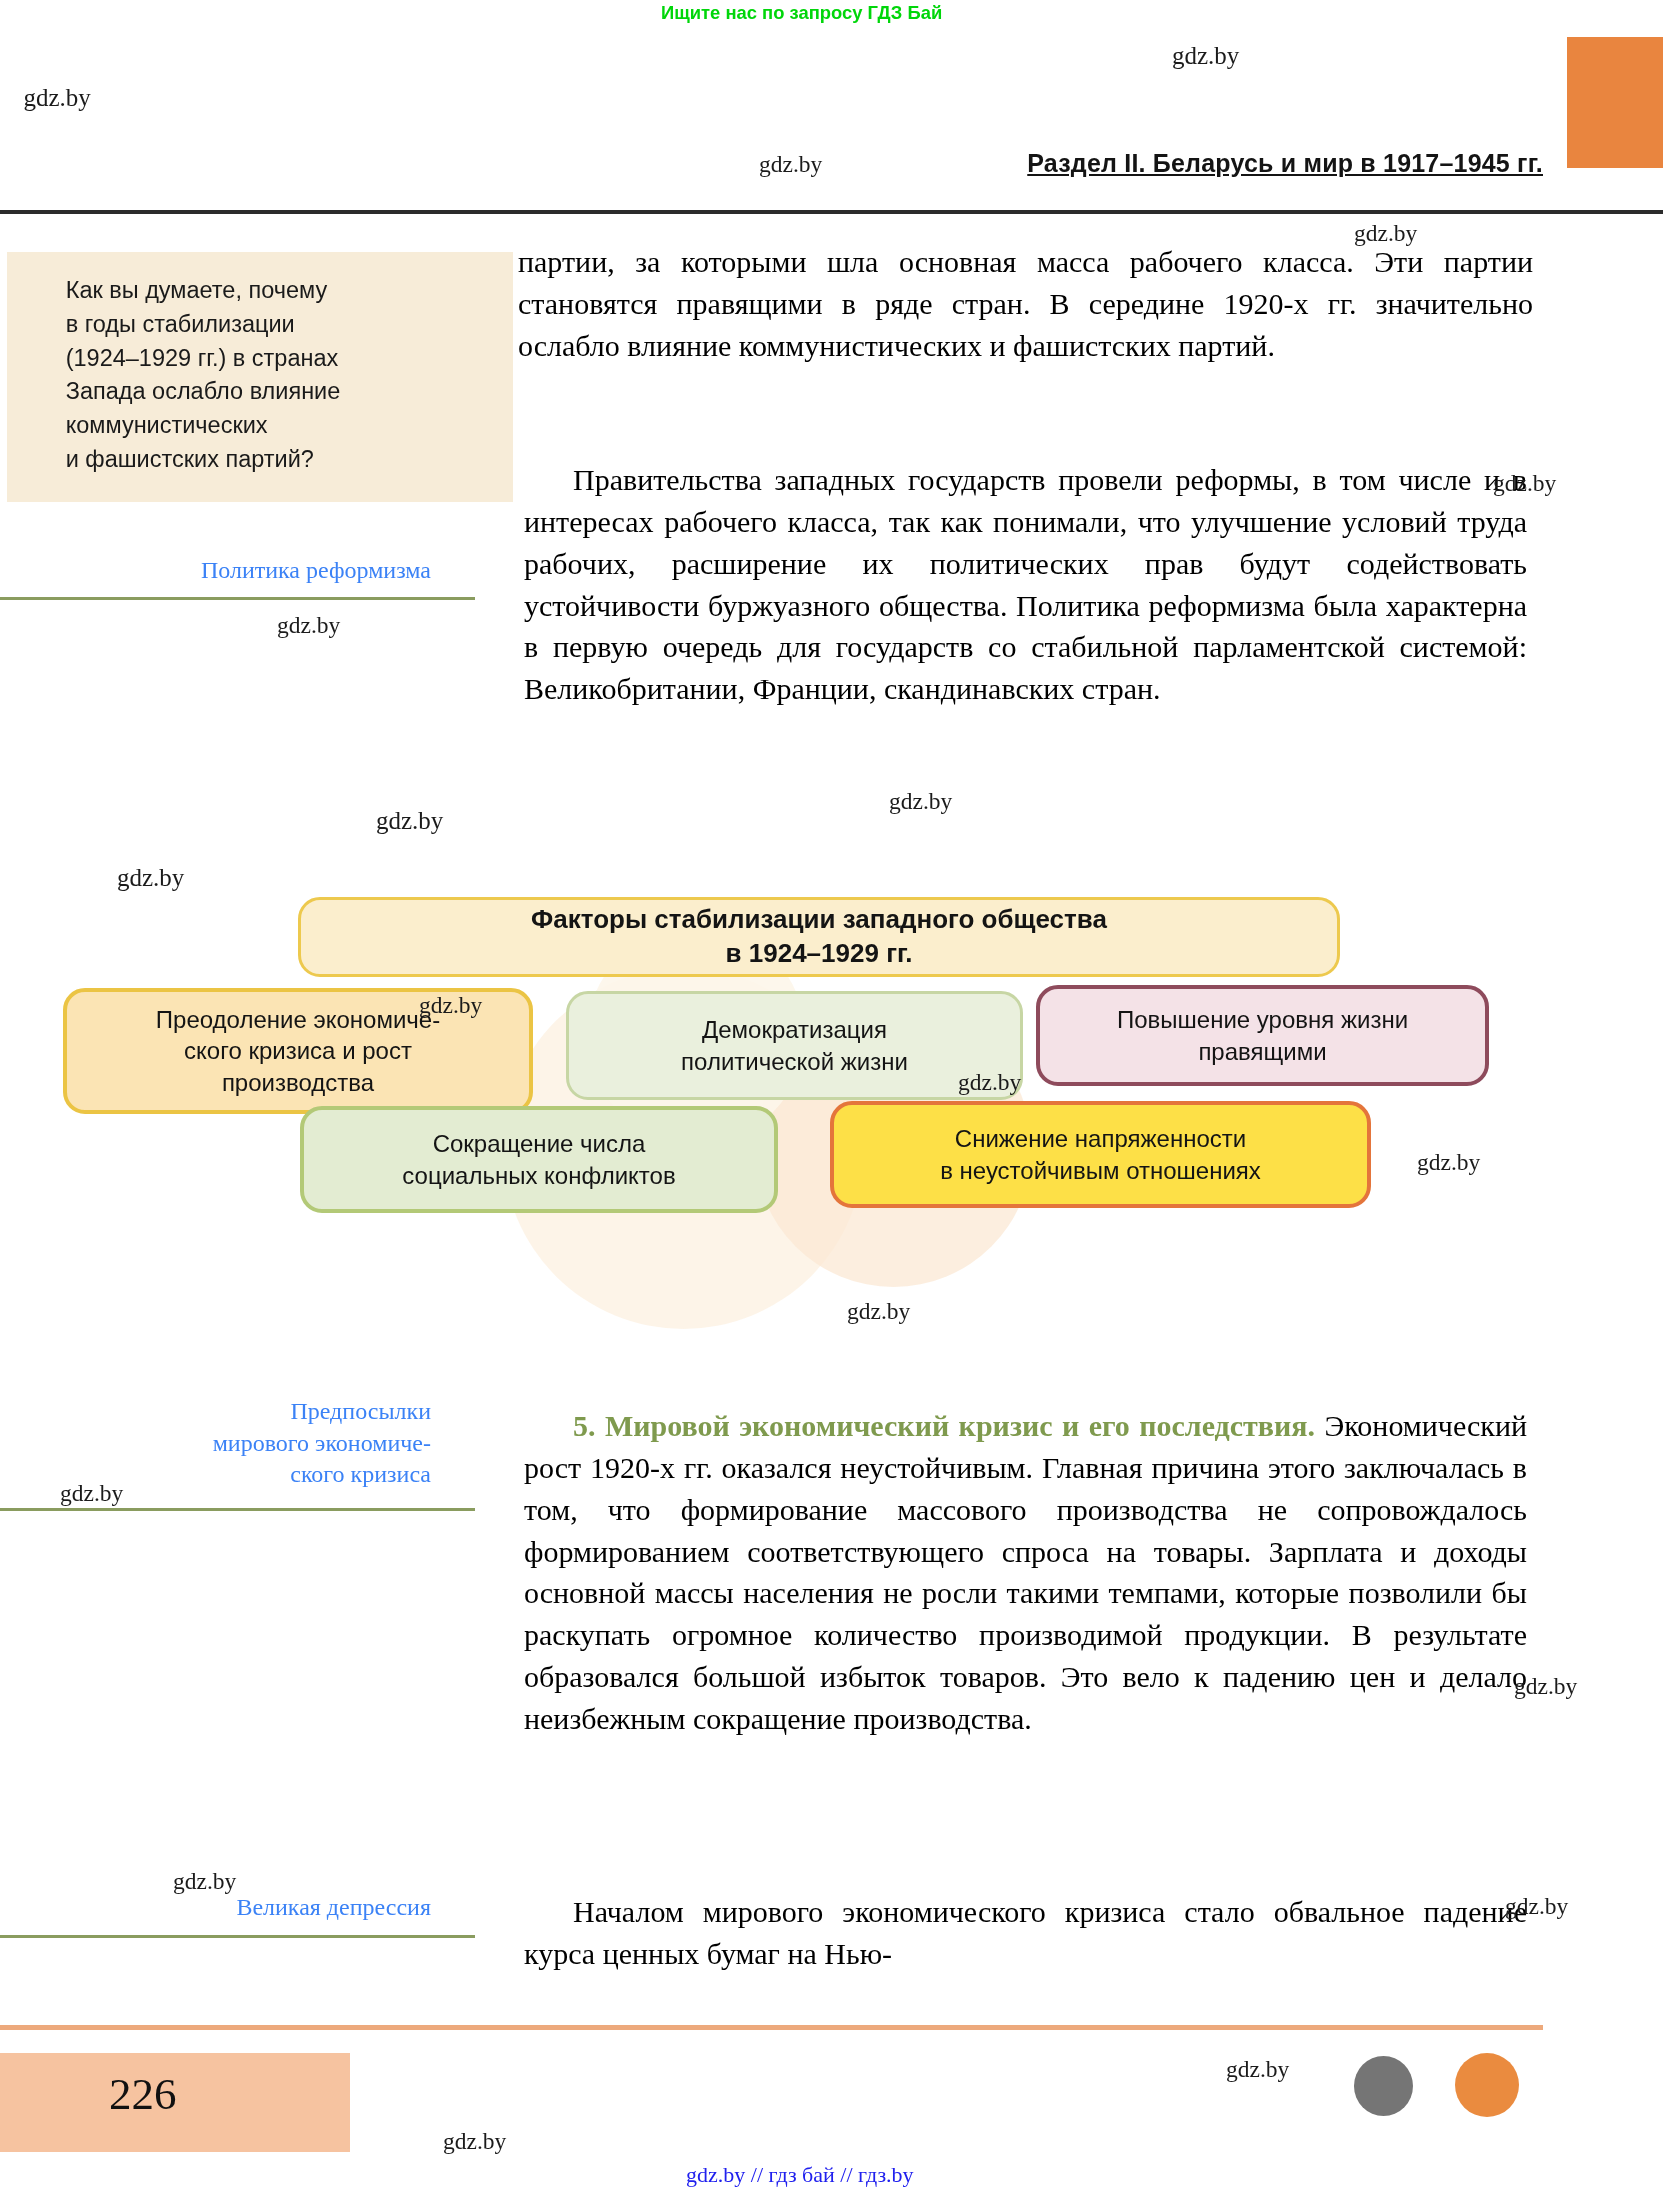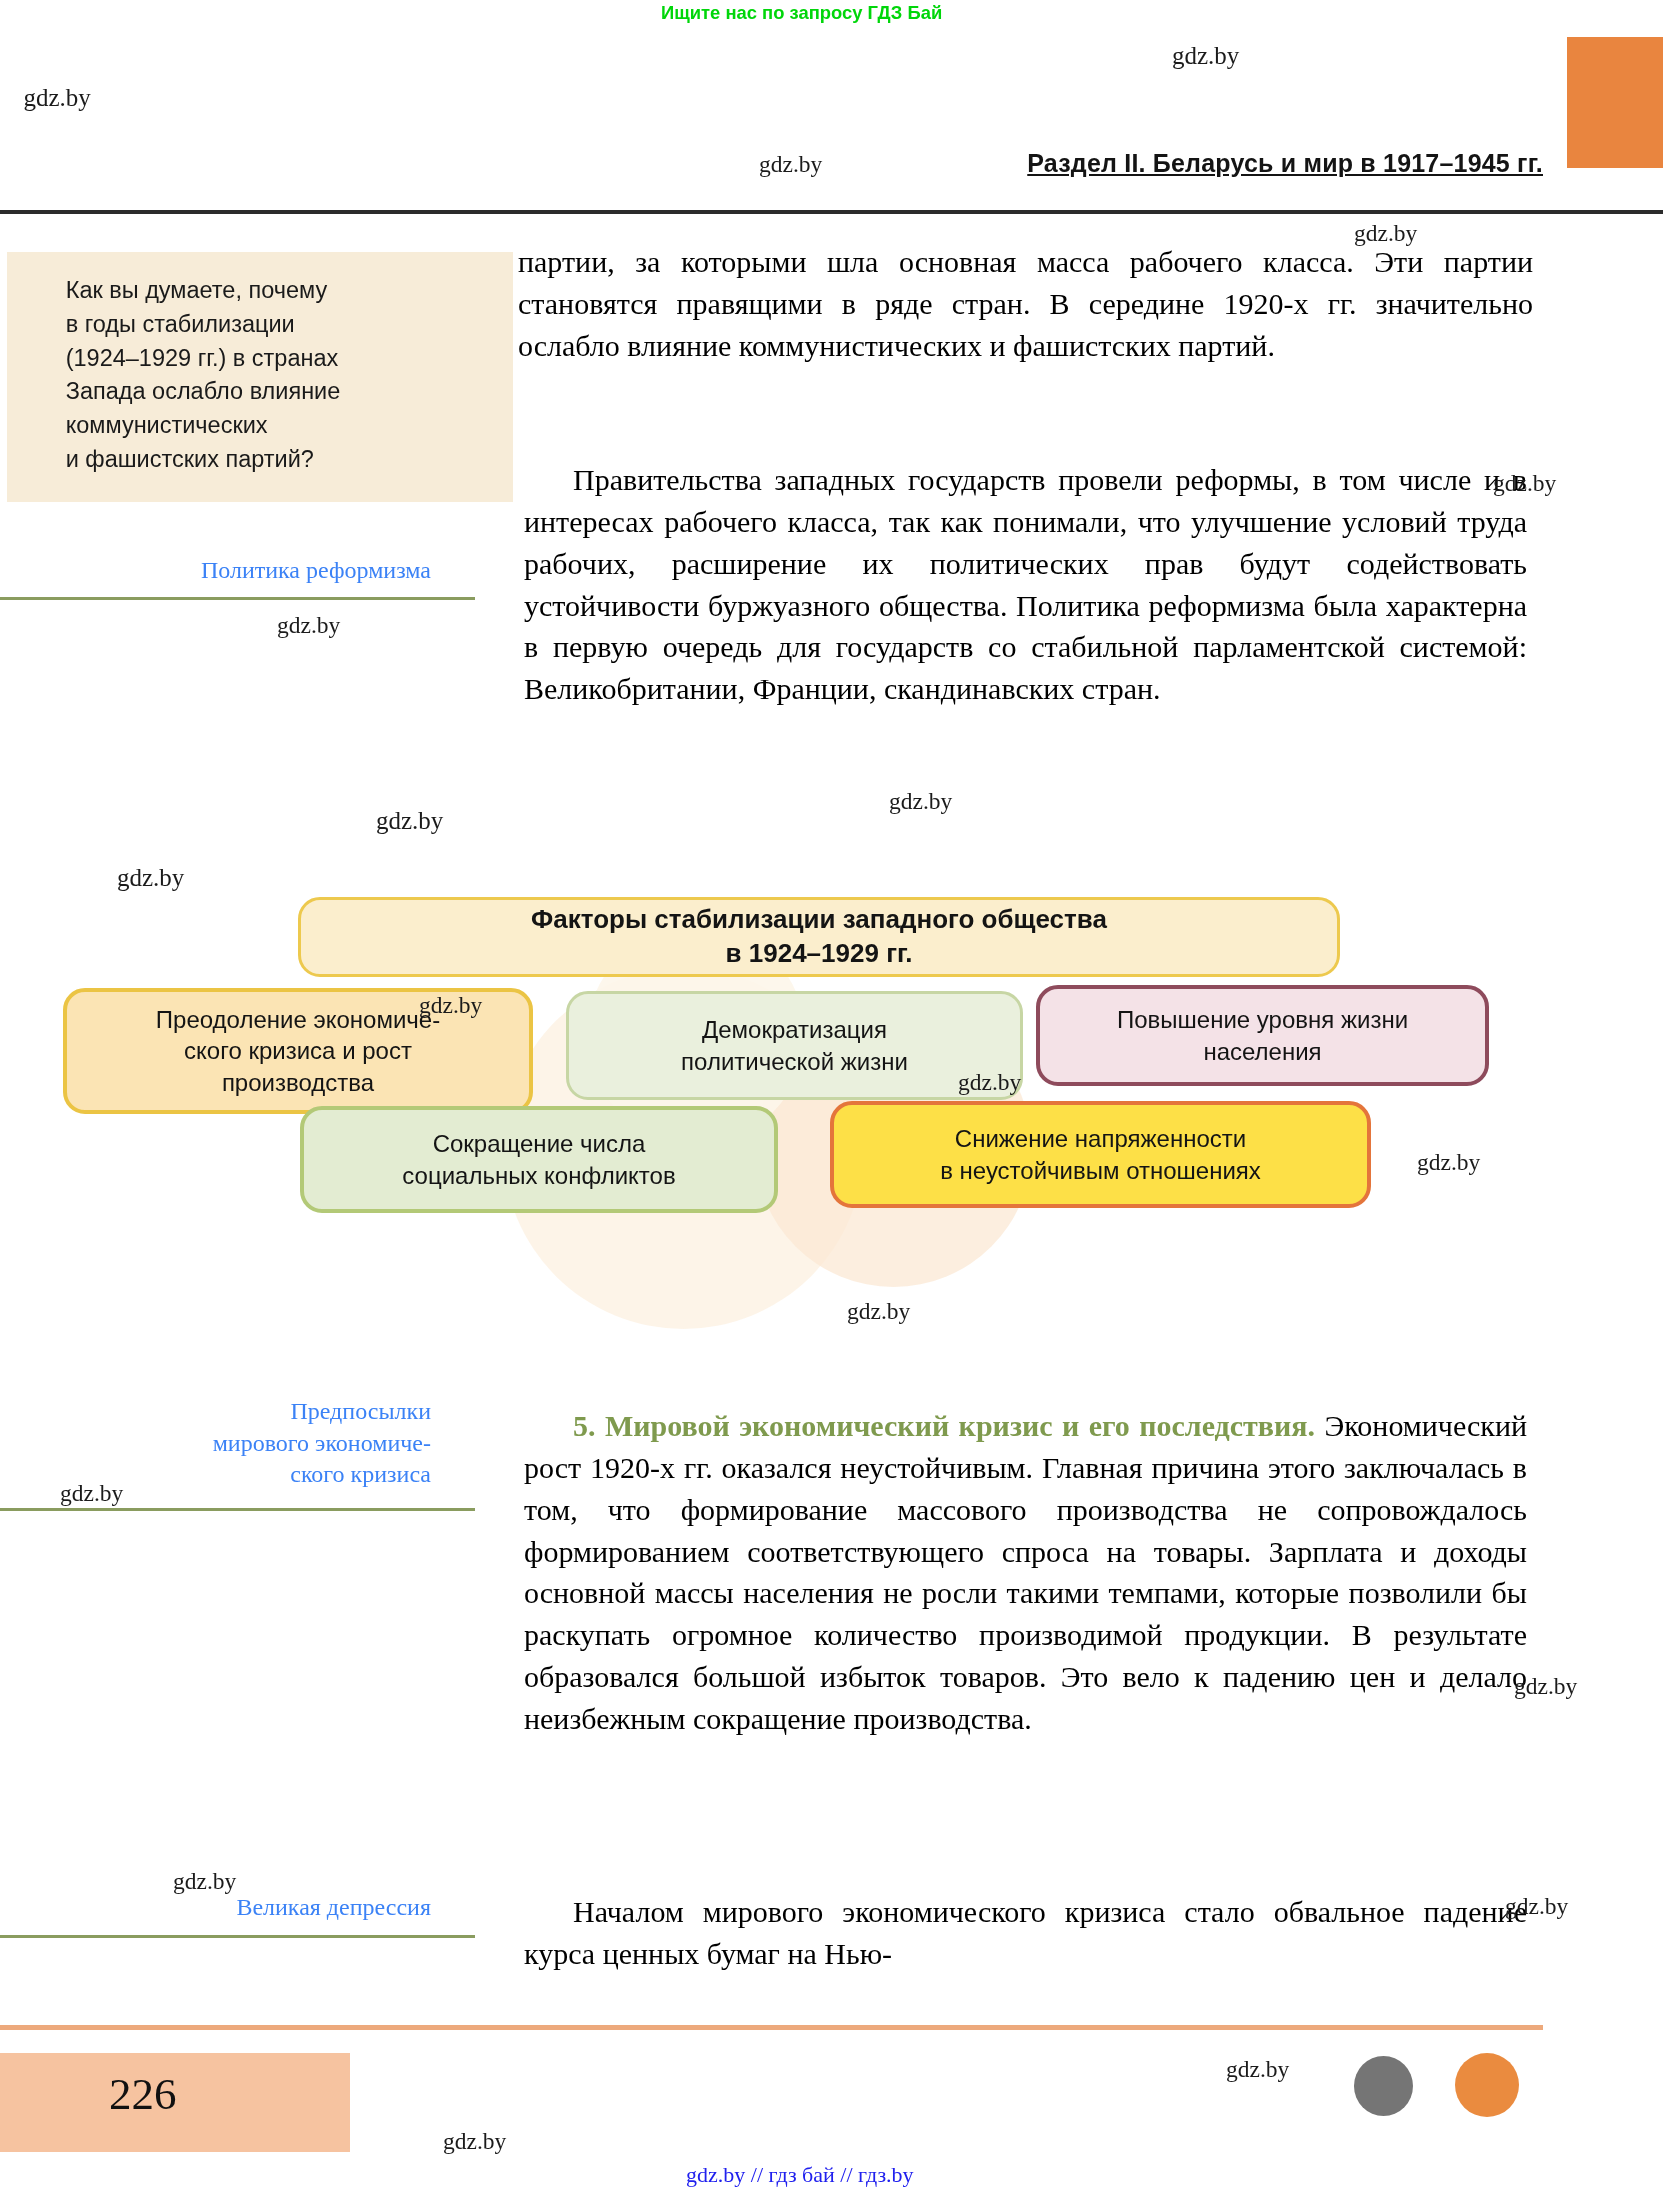--- a/index.html
+++ b/index.html
@@ -291,21 +291,21 @@
   <div class="dbox box-b">
     <div>
       <span>Демократизация</span>
       <span>политической жизни</span>
     </div>
   </div>
 
   <div class="dbox box-c">
     <div>
       <span>Повышение уровня жизни</span>
-      <span>населения</span>
+      <span>правящими</span>
     </div>
   </div>
 
   <div class="dbox box-d">
     <div>
       <span>Сокращение числа</span>
       <span>социальных конфликтов</span>
     </div>
   </div>
 

